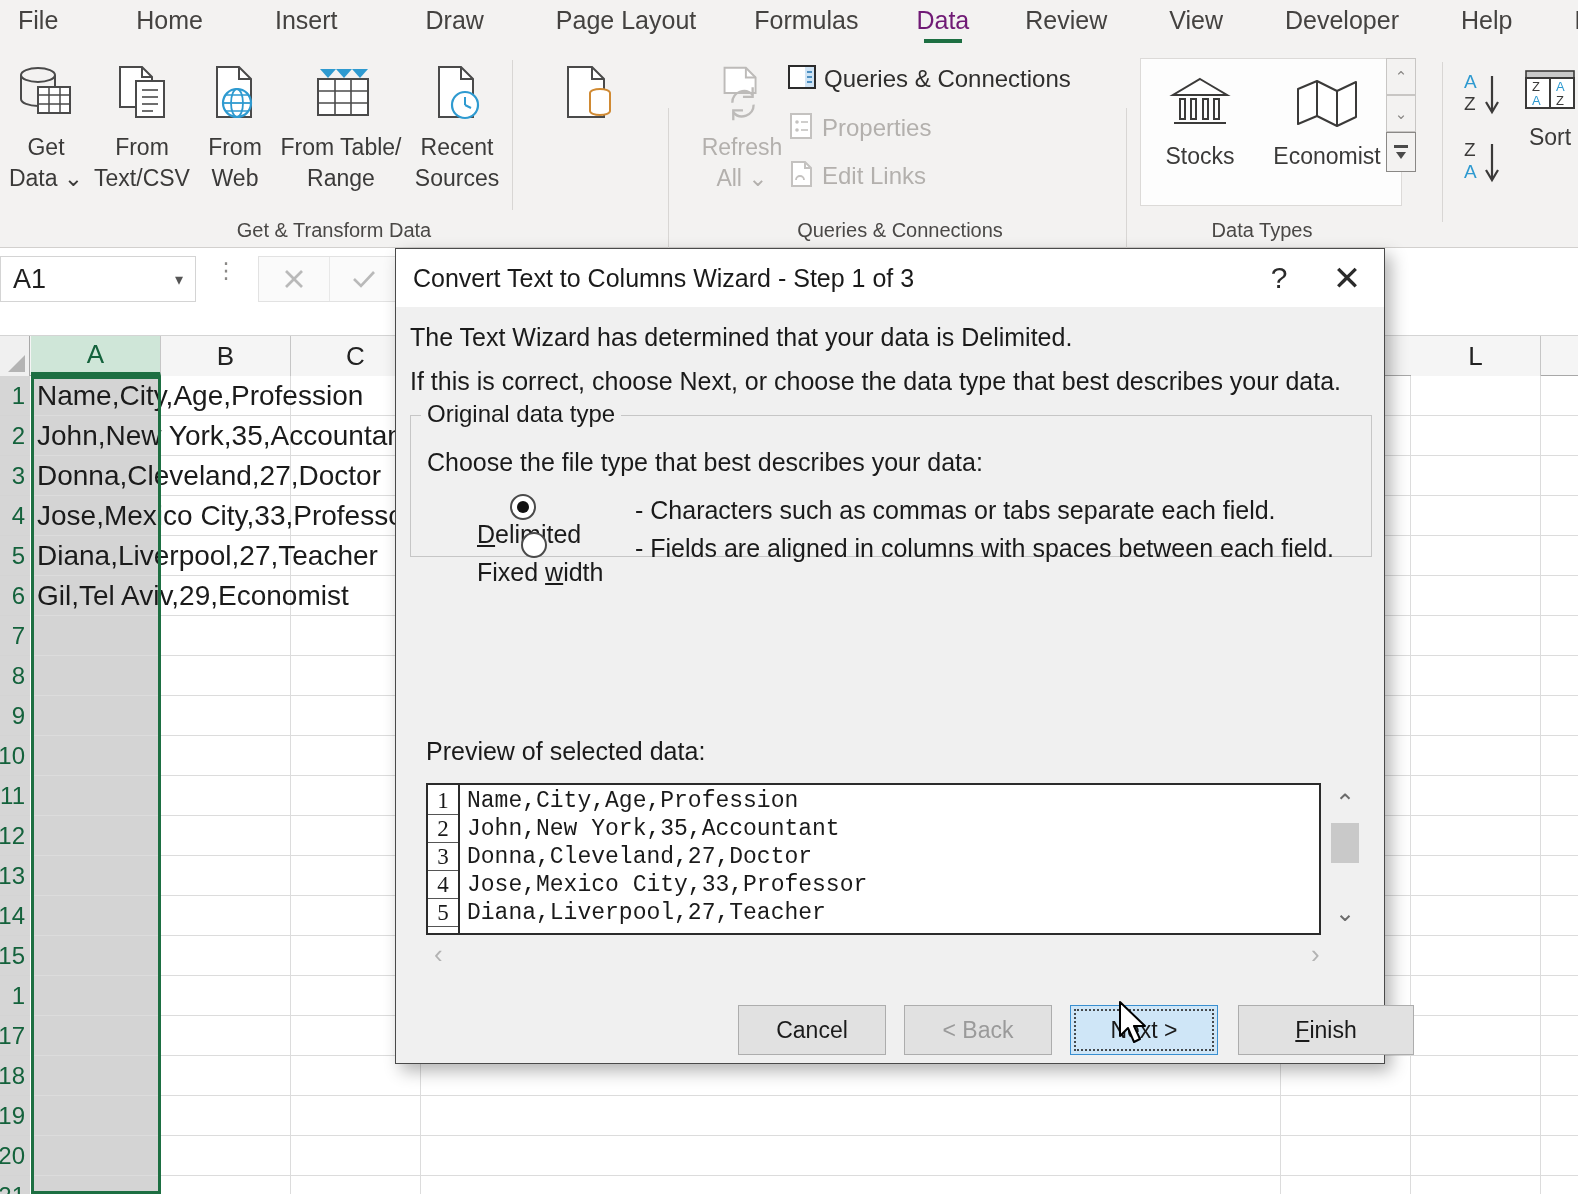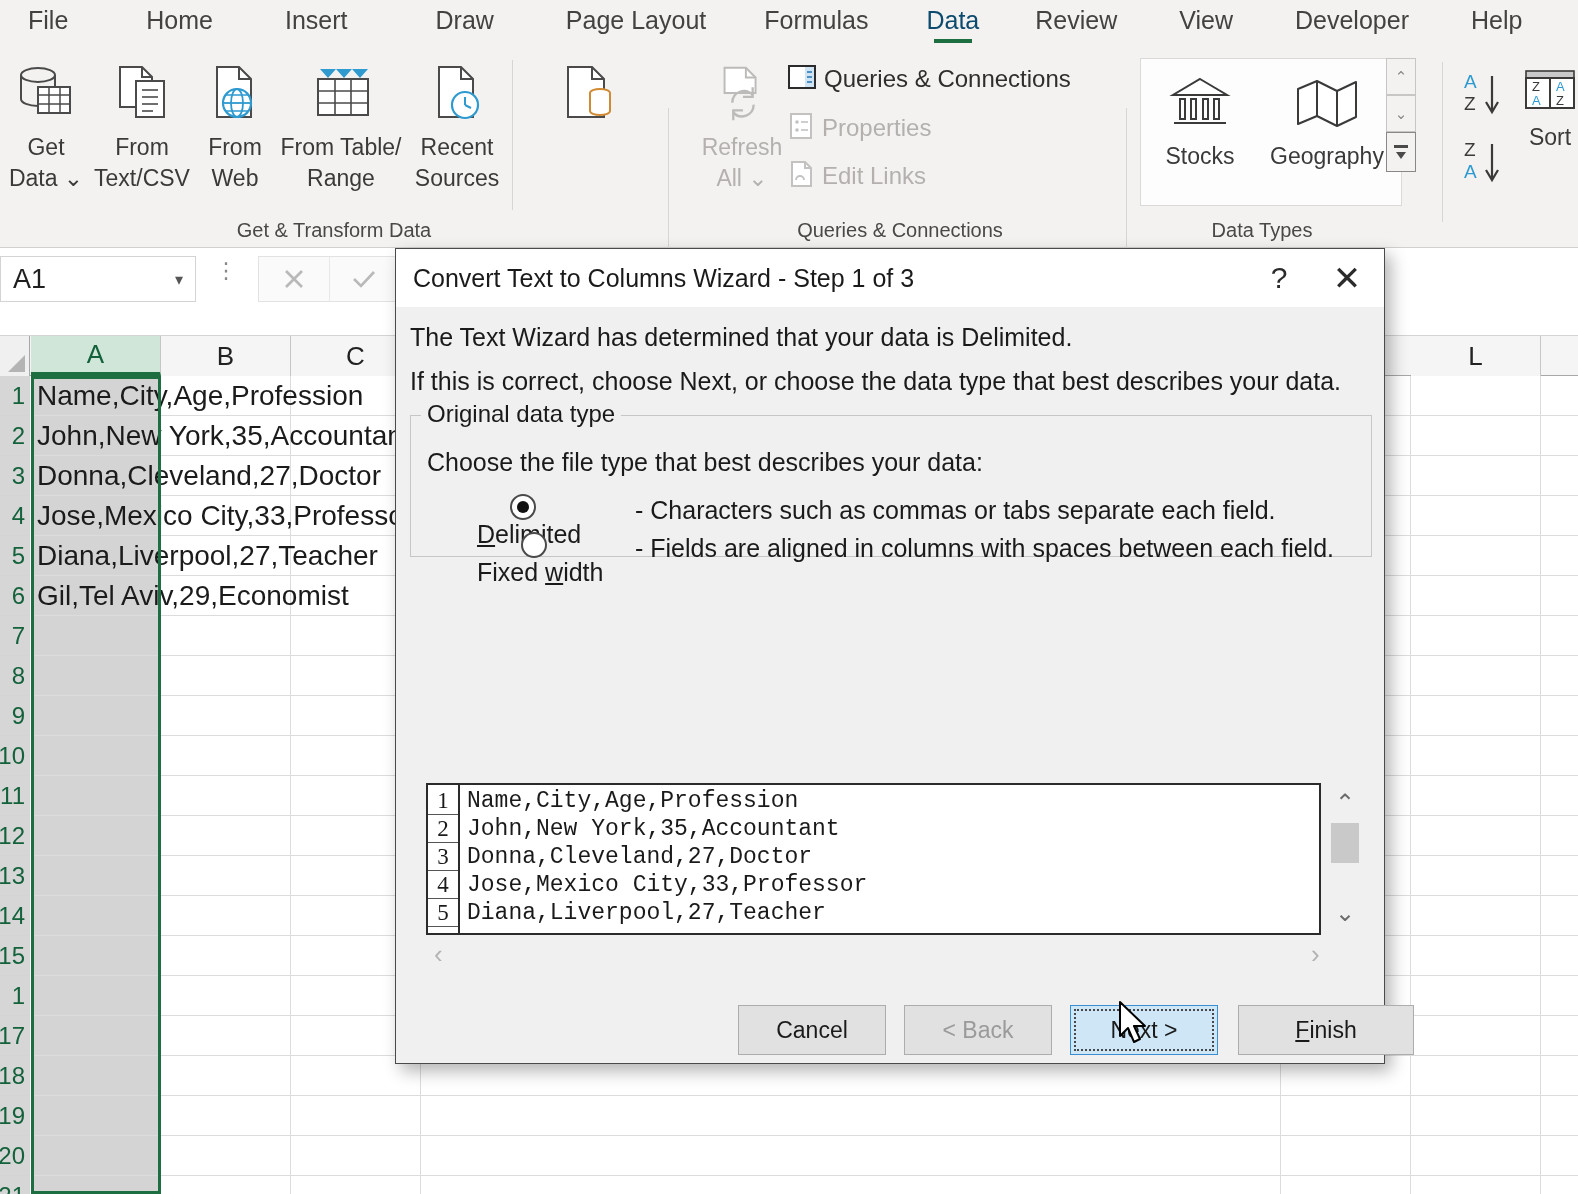--- a/index.html
+++ b/index.html
@@ -18,21 +18,21 @@
     background: #f3f2f1;
     display: flex; align-items: center;
   }
   .tab {
     position: relative;
     font-size: 25px; color: #444240;
     padding: 2px 0 10px 0;
     white-space: nowrap;
     cursor: default;
   }
-  .tab.active { color: #0c4a6e; font-weight: 400; }
+  .tab.active { color: #701a75; font-weight: 400; }
   .tab.active::after {
     content: ""; position: absolute; left: 50%; transform: translateX(-50%);
     bottom: 2px; width: 72%; height: 4px; background: #1d6f42;
   }
 
   
   .ribbon {
     position: absolute; top: 48px; left: 0; width: 1578px; height: 200px;
     background: #f3f2f1;
     border-bottom: 1px solid #d2d0ce;
@@ -185,21 +185,21 @@
     border: 2px dotted #44484b;
   }
 
   .cursor-arrow { position: absolute; pointer-events: none; }
 </style>
 </head>
 <body>
 <div id="root">
 
 <div class="ribbon-tabs">
-  <div class="tab" style="margin-left:28px">File</div>
+  <div class="tab" style="margin-left:18px">File</div>
   <div class="tab" style="margin-left:78px">Home</div>
   <div class="tab" style="margin-left:72px">Insert</div>
   <div class="tab" style="margin-left:88px">Draw</div>
   <div class="tab" style="margin-left:72px">Page Layout</div>
   <div class="tab" style="margin-left:58px">Formulas</div>
   <div class="tab active" style="margin-left:58px">Data</div>
   <div class="tab" style="margin-left:56px">Review</div>
   <div class="tab" style="margin-left:62px">View</div>
   <div class="tab" style="margin-left:62px">Developer</div>
   <div class="tab" style="margin-left:62px">Help</div>
@@ -383,21 +383,21 @@
         <div class="lbl">Stocks</div>
       </div>
       <div class="bigbtn" style="left:118px; top:4px; width:136px">
         <div class="ico">
           <svg width="68" height="58" viewBox="0 0 68 58">
             <path d="M5 16 L24 8 L44 18 L63 9 V44 L44 53 L24 43 L5 51 Z" fill="#fff" stroke="#3b3a39" stroke-width="2" stroke-linejoin="round"></path>
             <line x1="24" y1="8" x2="24" y2="43" stroke="#3b3a39" stroke-width="2"></line>
             <line x1="44" y1="18" x2="44" y2="53" stroke="#3b3a39" stroke-width="2"></line>
           </svg>
         </div>
-        <div class="lbl">Geography</div>
+        <div class="lbl">Economist</div>
       </div>
     </div>
     <div class="galbtn" style="left:252px; top:10px; height:37px">⌃</div>
     <div class="galbtn" style="left:252px; top:47px; height:37px">⌄</div>
     <div class="galbtn" style="left:252px; top:84px; height:40px; border-color:#8a8886; flex-direction:column">
       <svg width="18" height="20" viewBox="0 0 18 20">
         <rect x="2" y="3" width="14" height="3" fill="#4a4a4a"></rect>
         <path d="M4 10 L14 10 L9 17 Z" fill="#4a4a4a"></path>
       </svg>
     </div>
@@ -563,20 +563,21 @@
     </div>
     <div class="radio-desc" style="left:224px; top:80px">- Characters such as commas or tabs separate each field.</div>
 
     <div class="radio-row" style="left:54px; top:116px">
       <span class="radio"></span>
       <span class="radio-lbl">Fixed <u>w</u>idth</span>
     </div>
     <div class="radio-desc" style="left:224px; top:118px">- Fields are aligned in columns with spaces between each field.</div>
   </div>
 
+  <div class="dlg-line" style="left:30px; top:488px">Preview of selected data:</div>
 
   <div class="preview-box" style="left:30px; top:534px; width:895px; height:152px">
     <div class="pv-sep"></div>
     <div class="pv-line" style="top:2px">
       <span class="pv-num">1</span>
       <span class="pv-txt">Name,City,Age,Profession</span>
     </div>
     <div class="pv-line" style="top:30px">
       <span class="pv-num">2</span>
       <span class="pv-txt">John,New York,35,Accountant</span>

